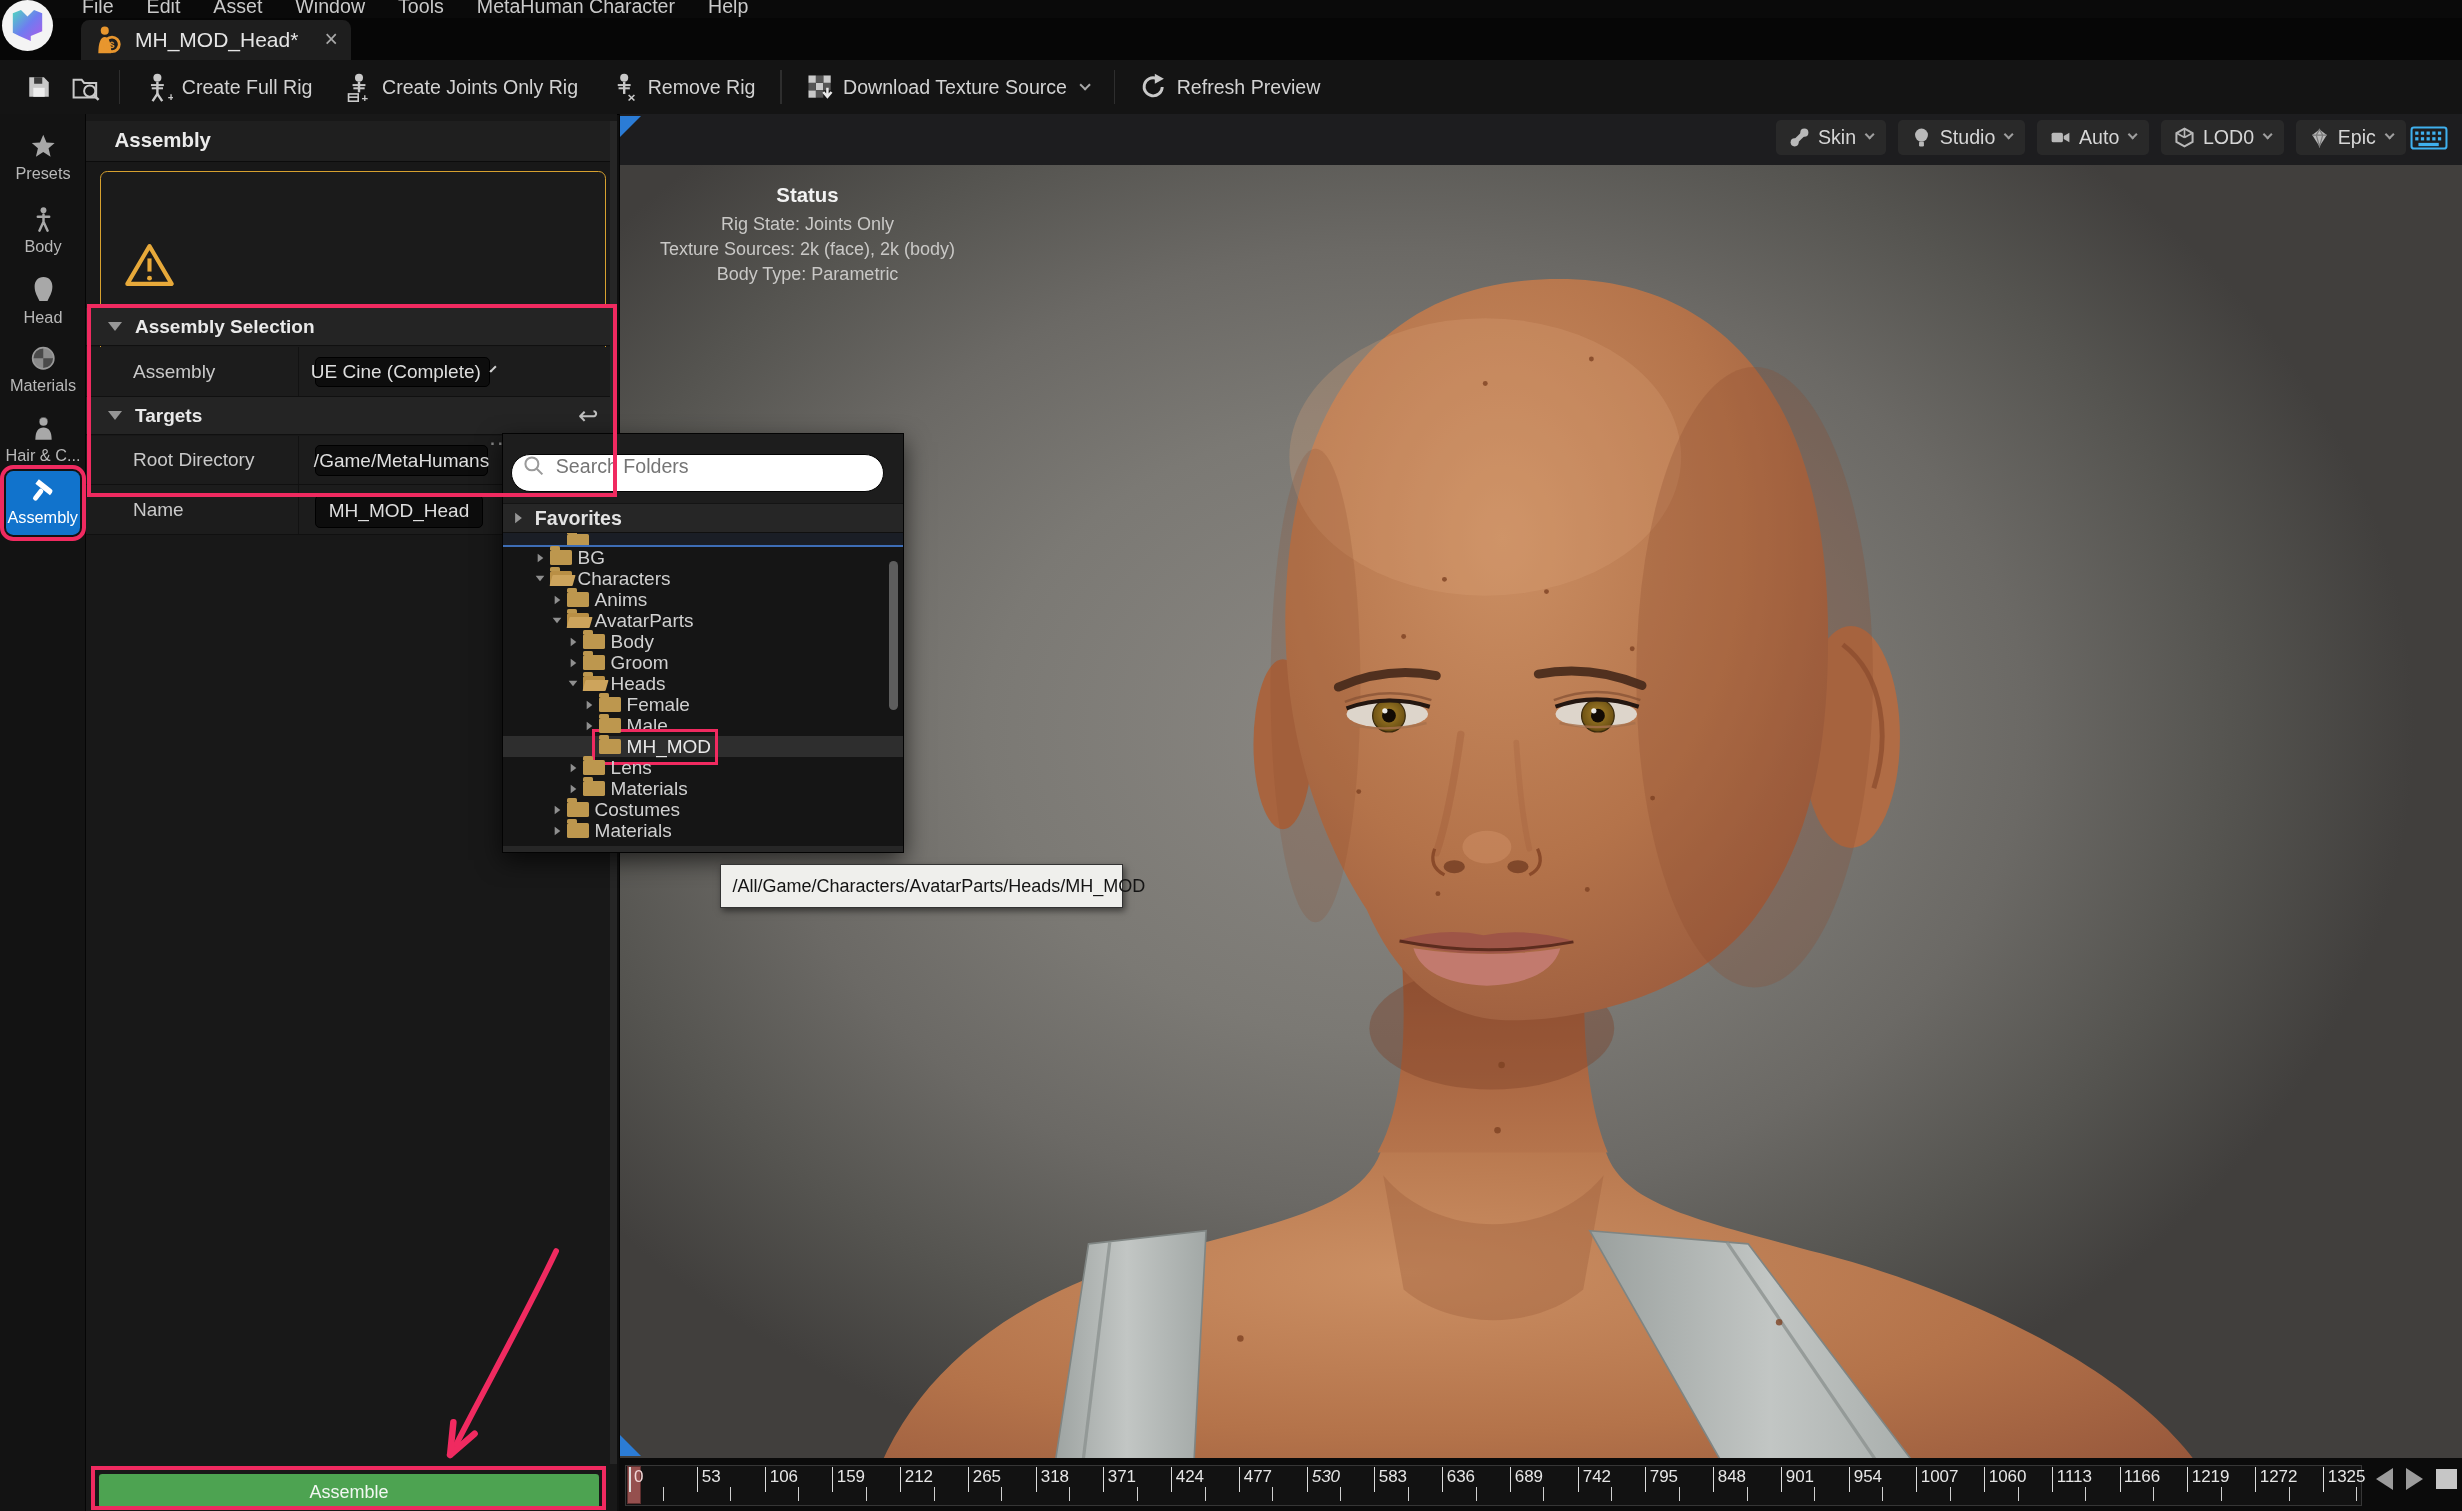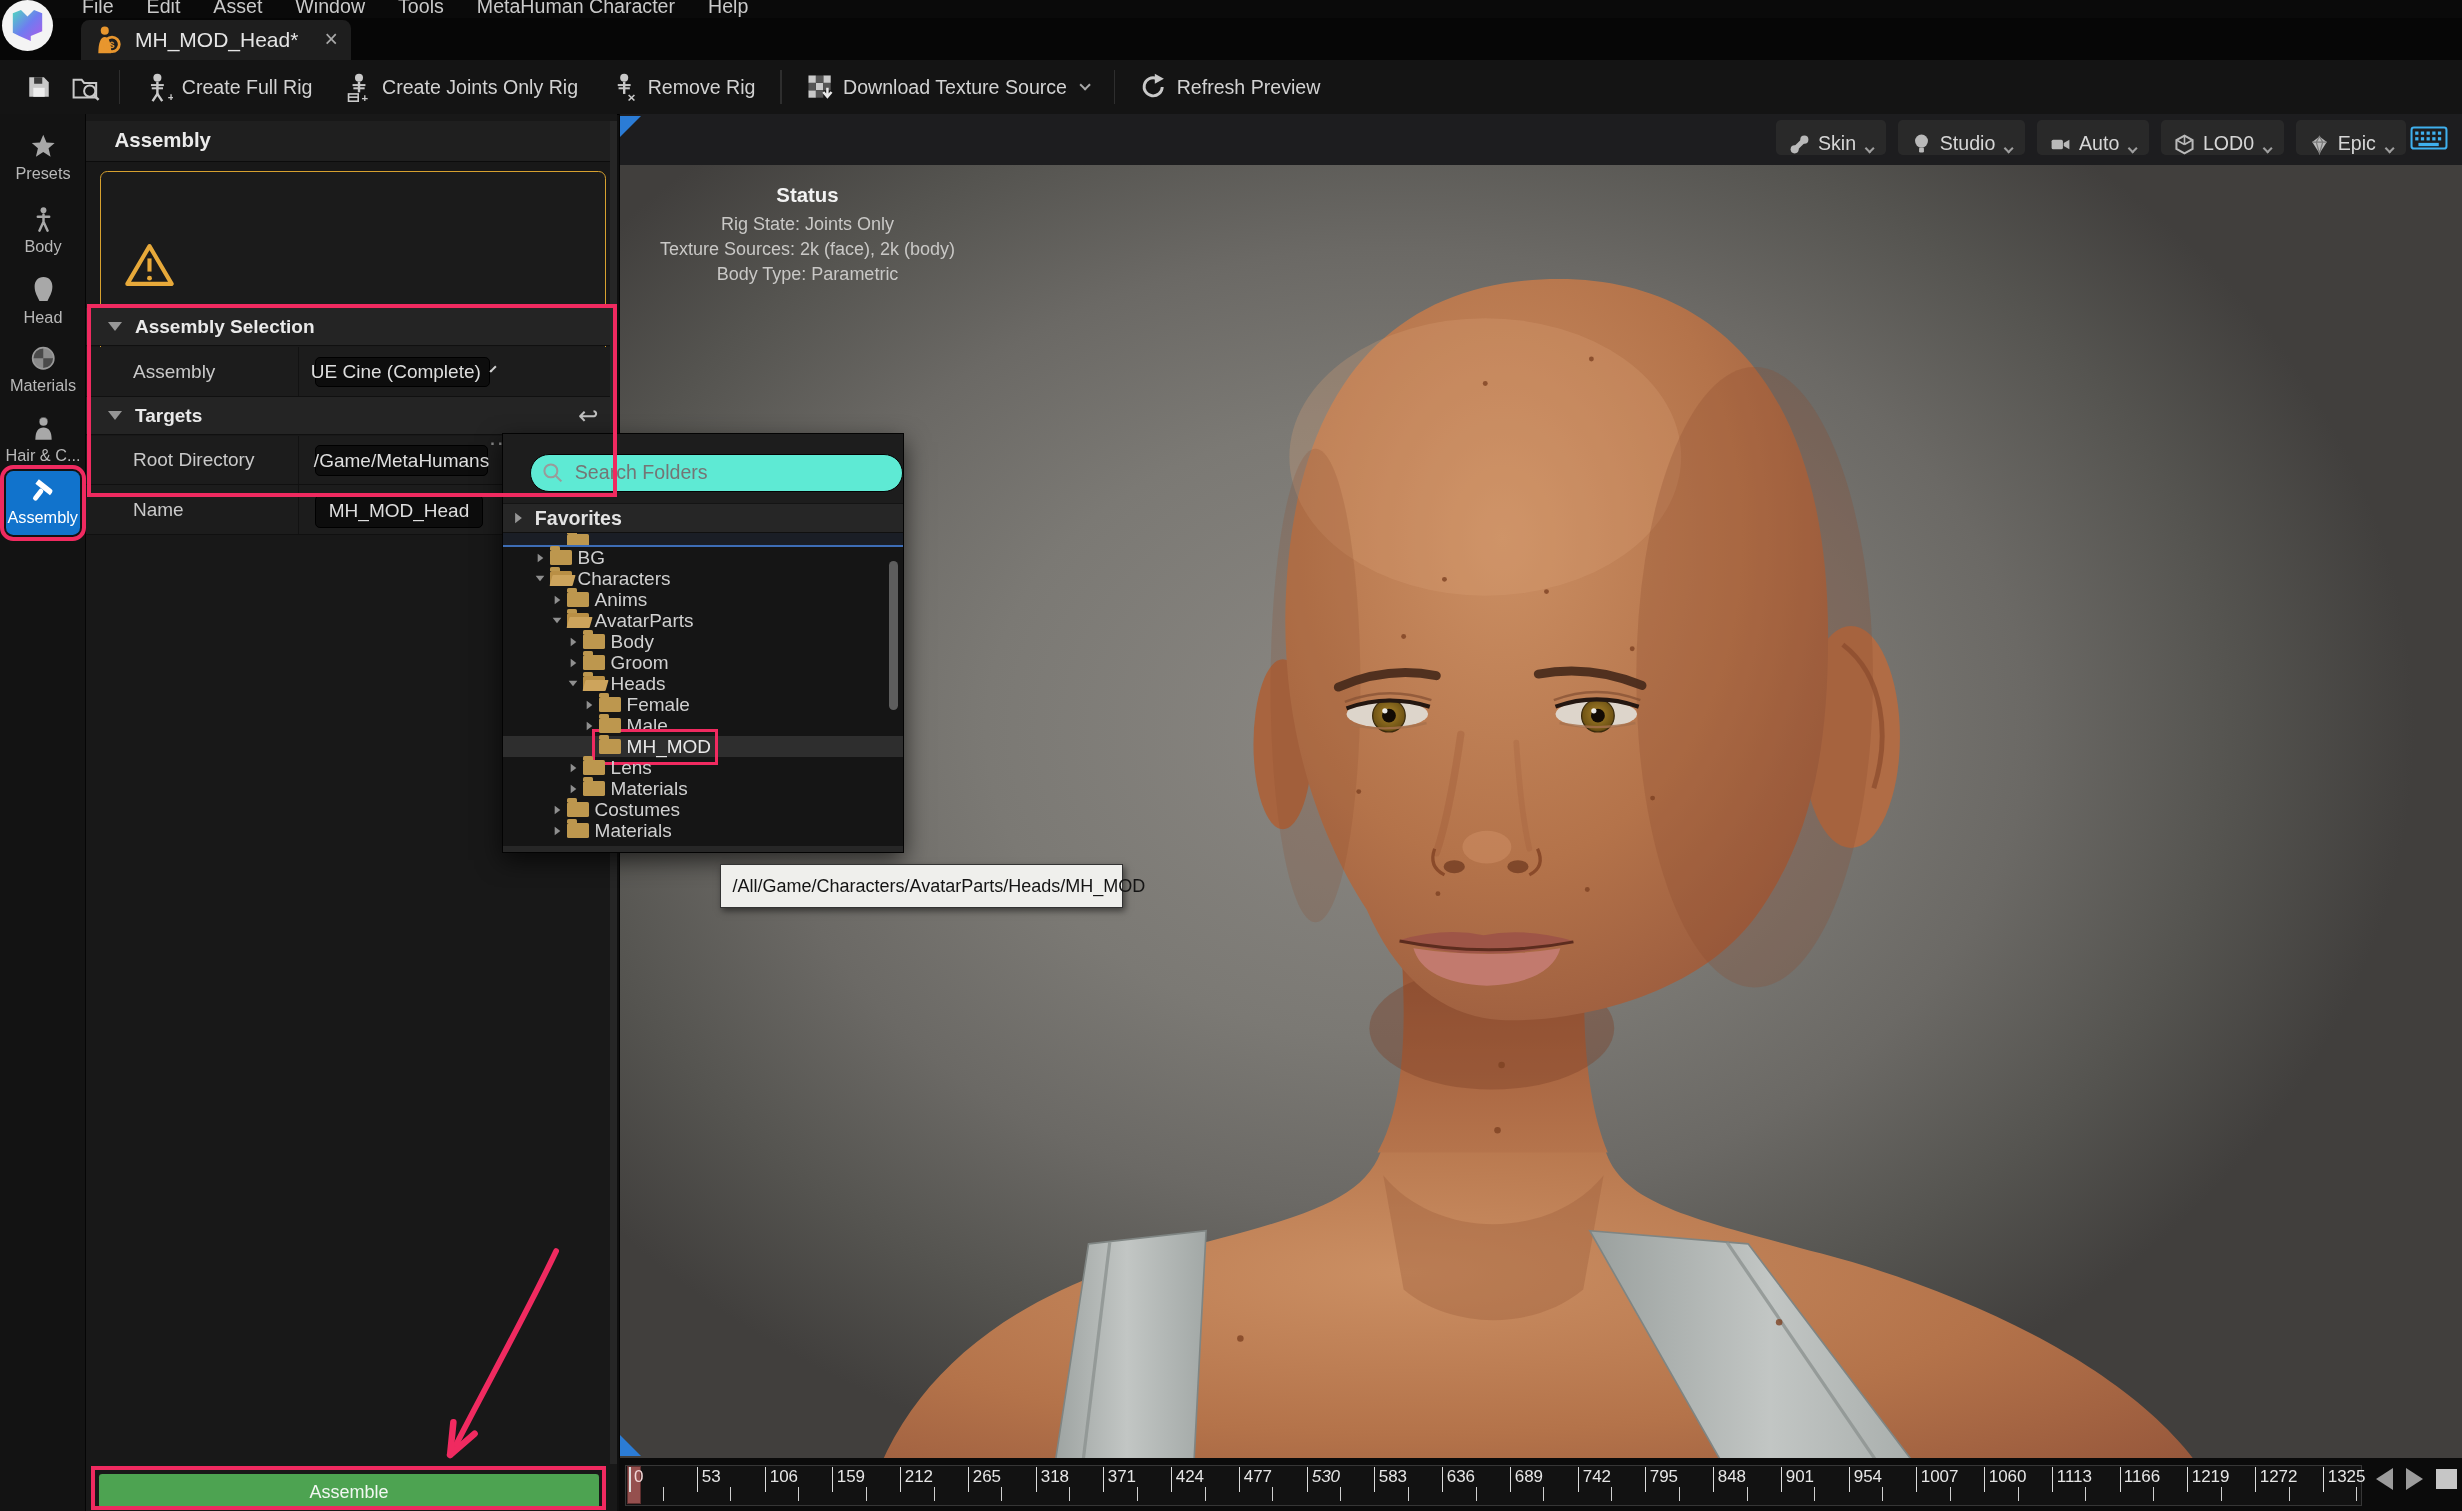--- a/index.html
+++ b/index.html
@@ -57,21 +57,21 @@
   .tri-d { width:0; height:0; border-left:7.3px solid transparent; border-right:7.3px solid transparent; border-top:9.8px solid #969696; }
   .tri-r { width:0; height:0; border-top:7.3px solid transparent; border-bottom:7.3px solid transparent; border-left:9.8px solid #969696; }
 
   .assemble-btn { position:absolute; left:13px; top:1360px; width:500px; height:36px; background:#4da351; border-radius:3.3px; display:flex; align-items:center; justify-content:center; font-size:18px; color:#f2f7f2; }
 
   
   .anno { position:absolute; border:4.1px solid #f02a60; z-index:60; pointer-events:none; }
 
   
   .popup { position:absolute; left:502px; top:433px; width:402px; height:420px; background:#1d1d1d; border:0.8px solid #030303; box-shadow:0 8.2px 23px rgba(0,0,0,.65); z-index:40; }
-  .search-pill { position:absolute; left:27px; top:19.6px; width:373px; height:38px; background:#5eead4; border:0.8px solid #040404; border-radius:19px; display:flex; align-items:center; }
+  .search-pill { position:absolute; left:8px; top:19.6px; width:373px; height:38px; background:#ffffff; border:0.8px solid #040404; border-radius:19px; display:flex; }
   .search-pill .ph { font-size:19.6px; color:#757575; margin-left:11.4px; }
   .fav-row { position:absolute; left:0; top:69px; width:100%; height:30px; background:#262626; border-top:0.8px solid #141414; border-bottom:0.8px solid #101010; display:flex; align-items:center; }
   .fav-row .tri-r { transform:scale(.75); margin-left:11.4px; }
   .fav-row span { font-size:19.6px; font-weight:bold; color:#e3e3e3; margin-left:11.4px; }
   .tree { position:absolute; left:0; top:99px; width:100%; height:314px; background:#151515; overflow:hidden; }
   .tree-row { height:21px; display:flex; align-items:center; color:#d0d0d0; font-size:19px; white-space:nowrap; }
   .tree-row.selected { background:#2e2e2e; color:#e8e8e8; }
   .tree-row .arr { width:16.3px; display:flex; justify-content:center; margin-right:1.6px; }
   .tree-row .tri-r { transform:scale(.62); border-left-color:#8f8f8f; }
   .tree-row .tri-d { transform:scale(.62); border-top-color:#8f8f8f; }
@@ -93,21 +93,21 @@
   .viewport { position:absolute; left:619px; top:114px; width:1844px; height:1397px;
     background:radial-gradient(1020px 775px at 42% 44%, #8b8883 0%, #7b7974 40%, #6b6965 62%, #555450 82%, #413f3d 100%); border-left:1.6px solid #050505; }
   .vp-topstrip { position:absolute; left:0; top:0; width:100%; height:51px; background:#1d1d1f; }
   .corner-tri { position:absolute; width:0; height:0; z-index:8; }
   .corner-tri.tl { left:0; top:1.6px; border-top:21px solid #2b7cd6; border-right:21px solid transparent; }
   .corner-tri.bl { left:0; top:1321px; border-bottom:21px solid #2b7cd6; border-right:21px solid transparent; }
   .status { position:absolute; left:24.5px; top:70px; width:326px; text-align:center; z-index:6; }
   .status .t { font-size:20.4px; font-weight:bold; color:#f2f2f2; margin-bottom:4.9px; }
   .status div.l { font-size:18px; color:#c9c8c6; line-height:25px; white-space:nowrap; }
   .pills { position:absolute; top:5.7px; right:57px; display:flex; gap:11.4px; z-index:6; }
-  .pill { height:35px; background:rgba(43,43,43,.94); border-radius:4.9px; display:flex; align-items:flex-end; padding:0 13px; gap:8.2px; }
+  .pill { height:35px; background:rgba(43,43,43,.94); border-radius:4.9px; display:flex; align-items:center; padding:0 13px; gap:8.2px; }
   .pill span.pl { font-size:19.6px; color:#d6d6d6; }
   .pill .chev { border-color:#9f9f9f; width:7.3px; height:7.3px; margin-left:1.6px; }
   .kbd-icon { position:absolute; top:11.4px; right:14.7px; z-index:6; }
   .bust { position:absolute; left:0; top:0; z-index:3; }
 
   
   .timeline { position:absolute; left:619px; top:1458px; width:1844px; height:53px; background:#0b0b0b; z-index:7; }
   .ruler { position:absolute; left:5.7px; top:6.5px; width:1737px; height:41px; background:#121212; border:1.6px solid #363636; }
   .tick-major { position:absolute; top:1.6px; width:1.6px; height:24.5px; background:#dcdcdc; }
   .tick-minor { position:absolute; top:21px; width:1.6px; height:14.7px; background:#cfcfcf; }

